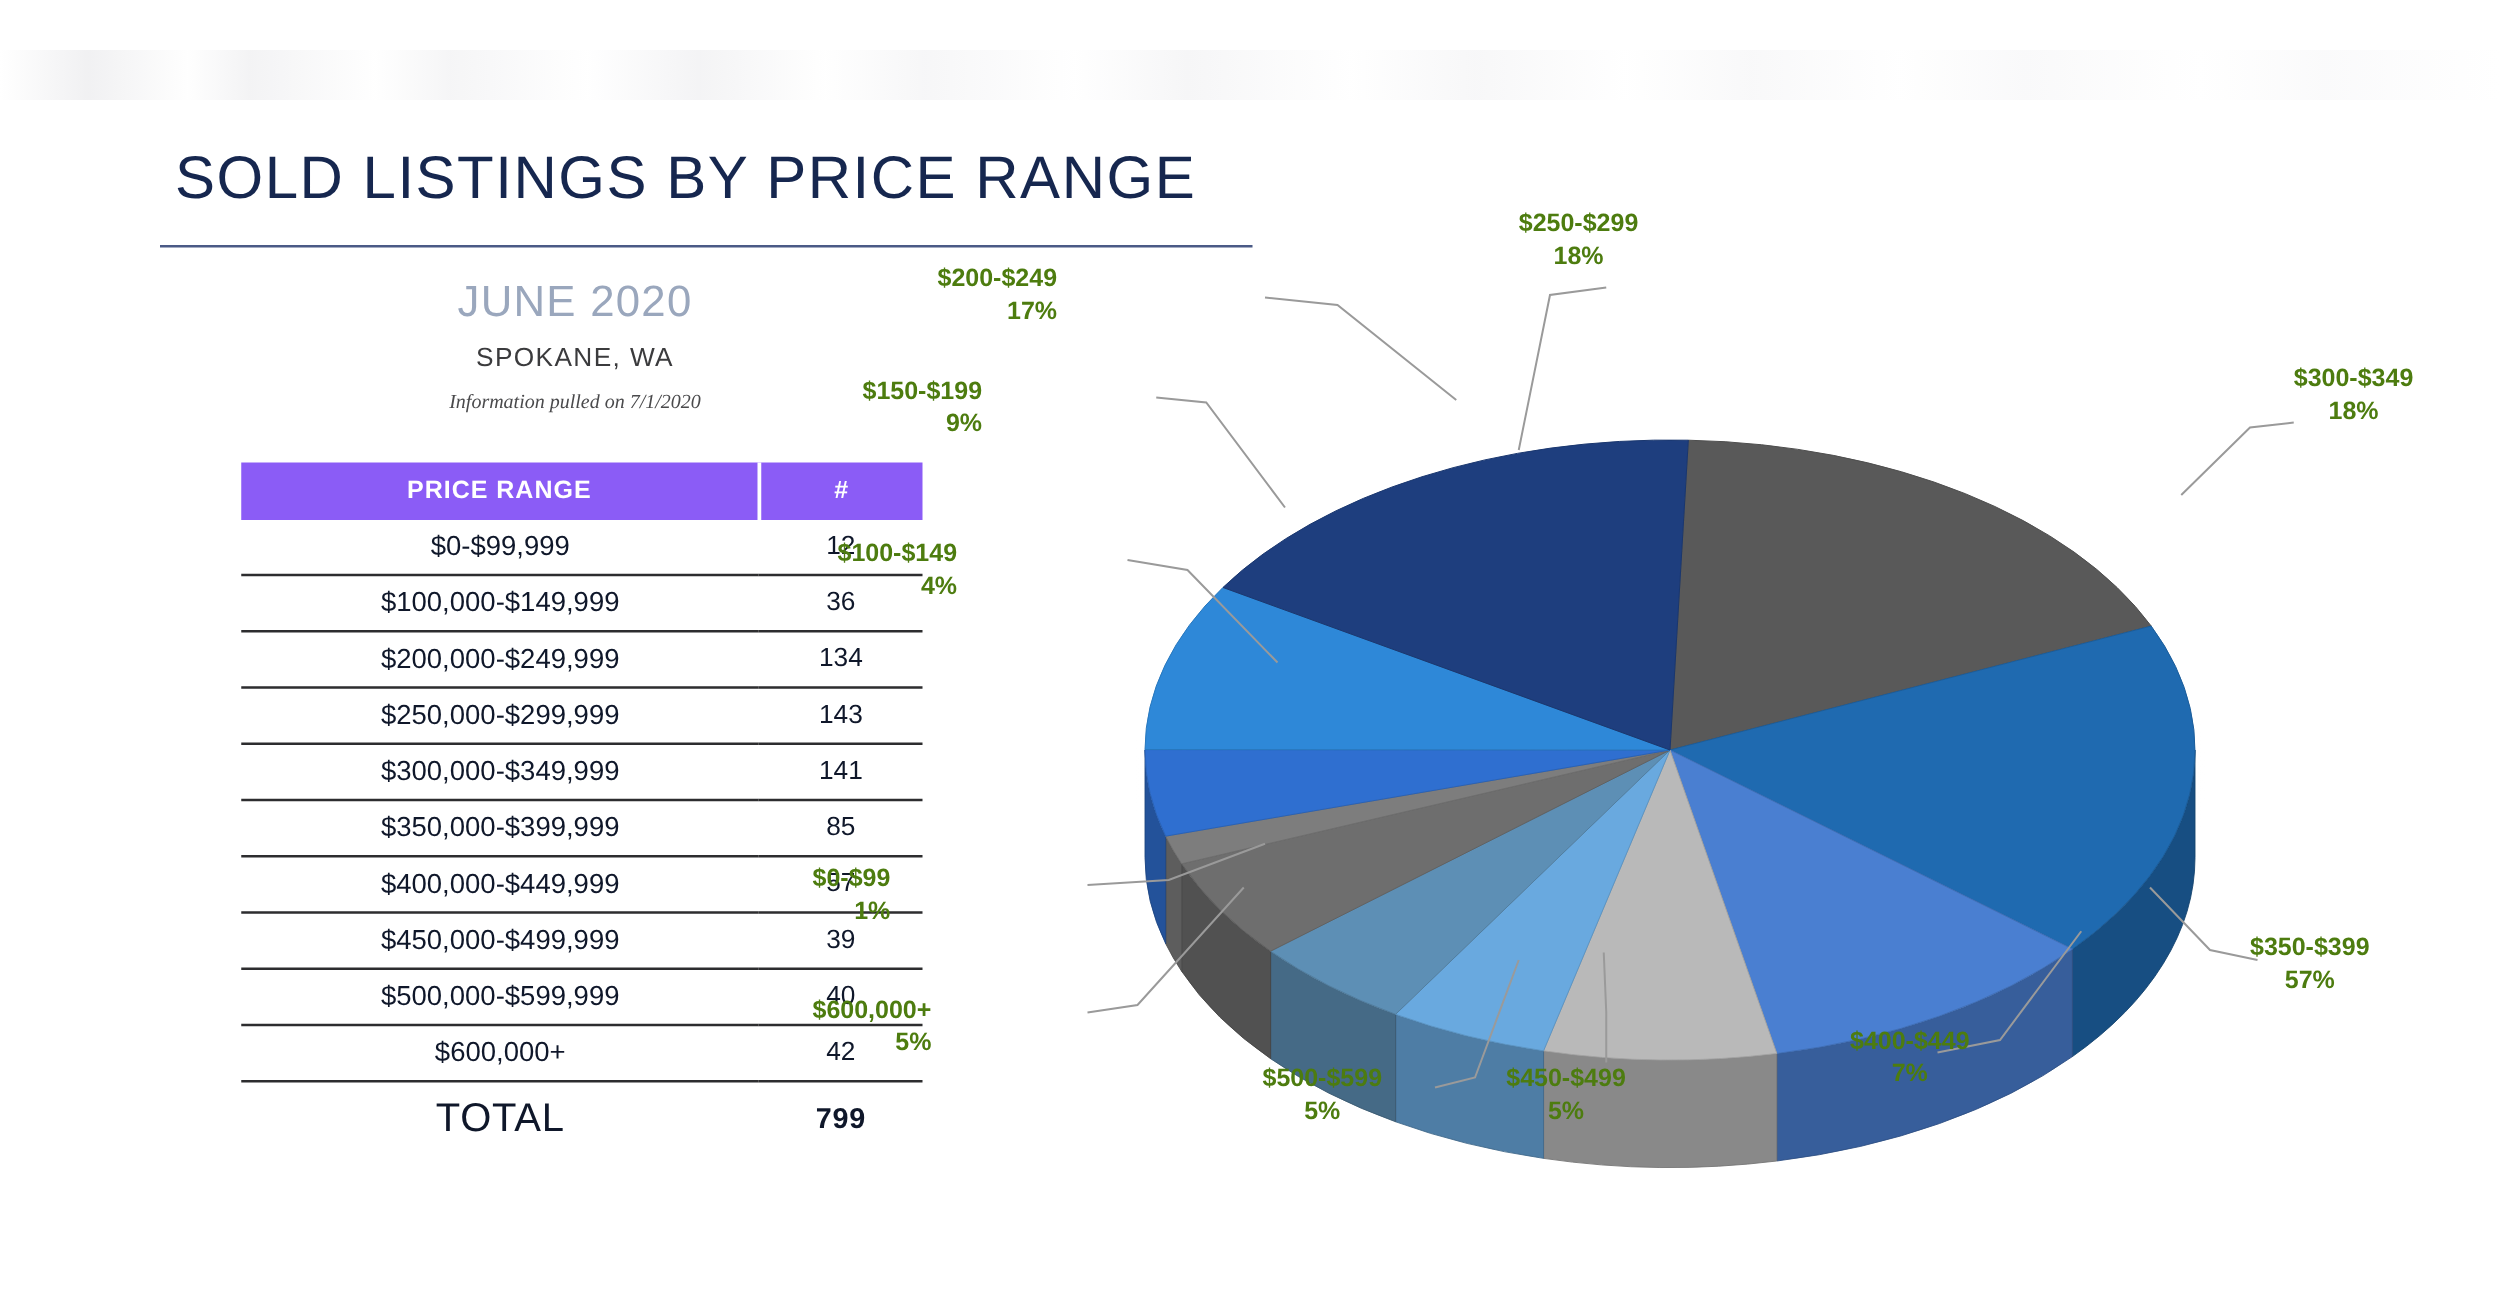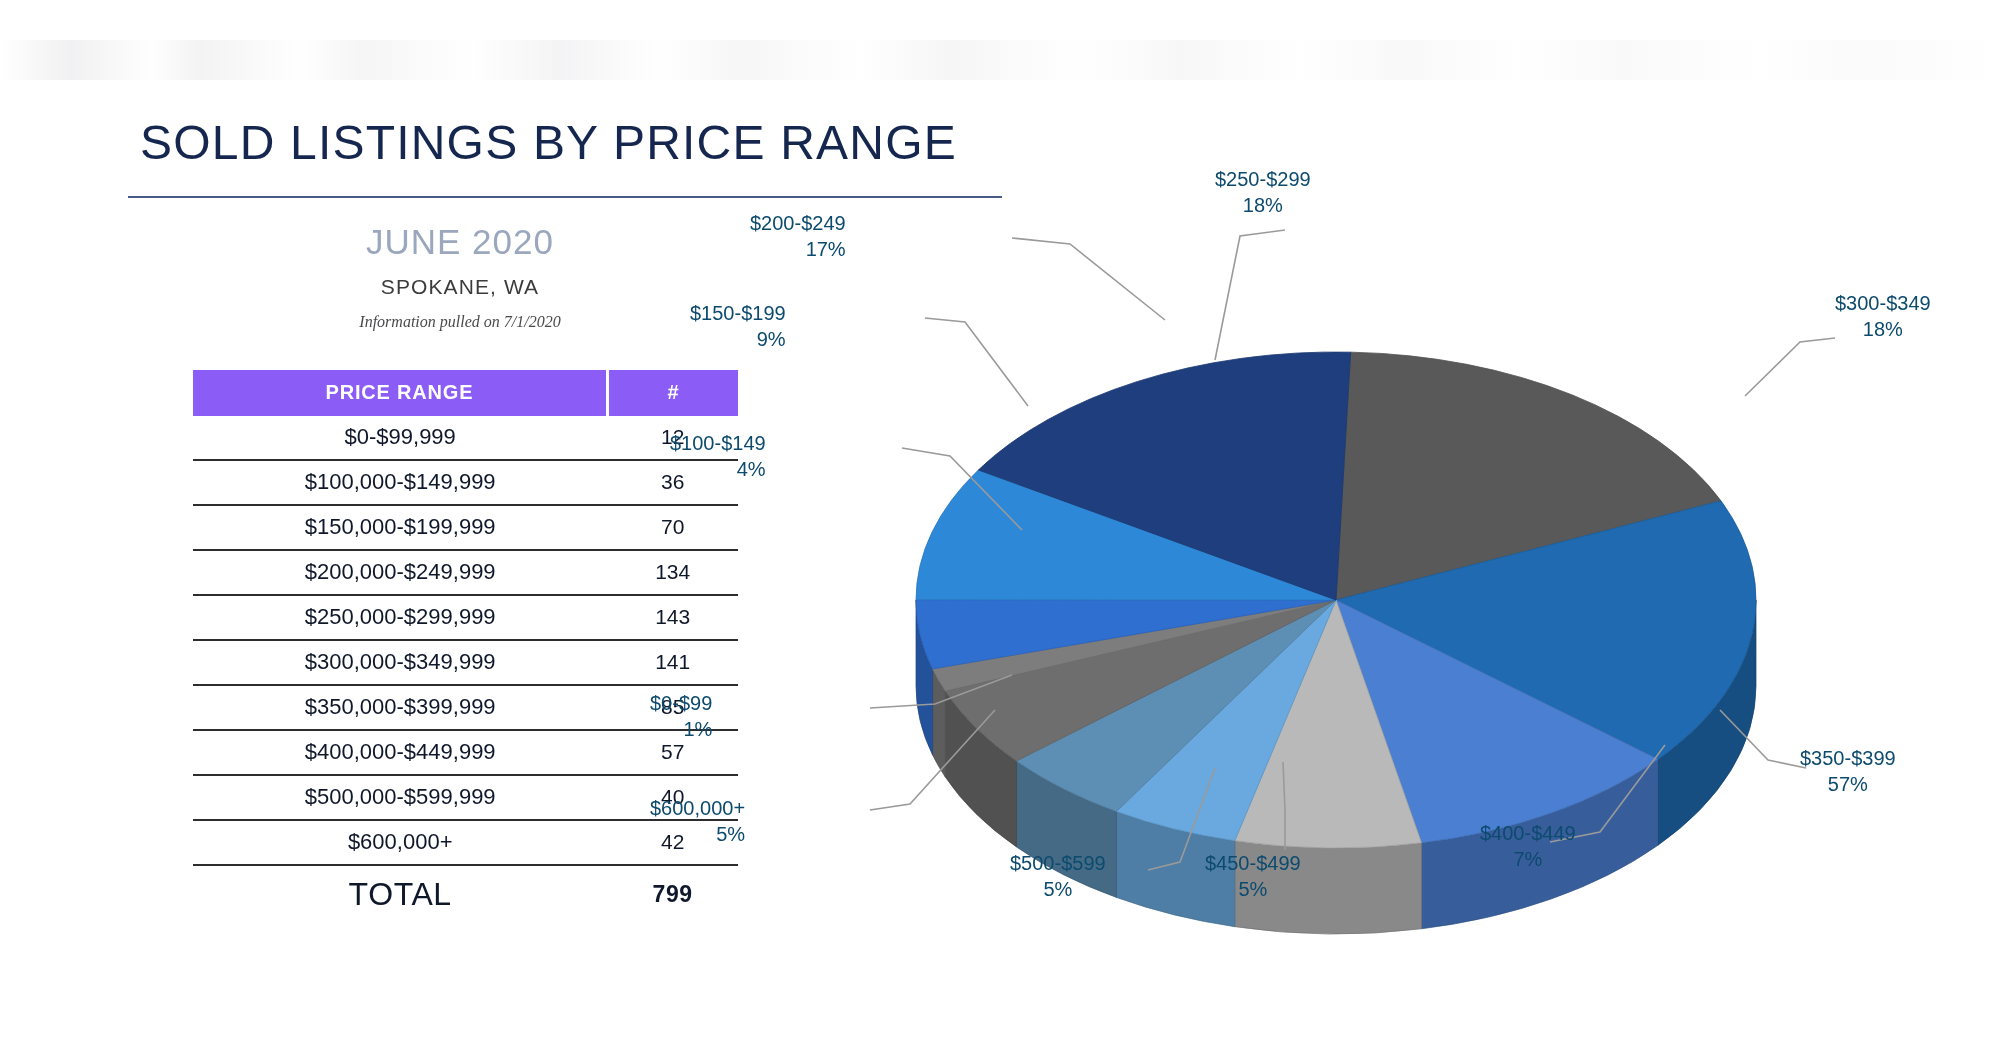--- a/index.html
+++ b/index.html
@@ -144,23 +144,24 @@
     left: 760px;
     top: 170px;
     width: 1240px;
     height: 800px;
   }
   .chart-svg { display: block; }
 
   .pie-label {
     position: absolute;
     font-size: 20px;
-    color: #0c4a6e;
+    color: #4d7c0f;
     line-height: 1.32;
     white-space: nowrap;
+    font-weight: bold;
   }
   .pie-label .pct { display: block; }
   .pie-label.lbl-right  { text-align: right; }
   .pie-label.lbl-center { text-align: center; }
 </style>
 </head>
 <body>
 
 <div class="top-smudge"></div>
 
@@ -180,42 +181,42 @@
   <tbody>
       <tr>
         <td>$0-$99,999</td>
         <td class="cnt">12</td>
       </tr>
       <tr>
         <td>$100,000-$149,999</td>
         <td class="cnt">36</td>
       </tr>
       <tr>
-        <td>$150,000-$199,999</td>
-        <td class="cnt">70</td>
-      </tr>
-      <tr>
         <td>$200,000-$249,999</td>
         <td class="cnt">134</td>
       </tr>
       <tr>
         <td>$250,000-$299,999</td>
         <td class="cnt">143</td>
       </tr>
       <tr>
         <td>$300,000-$349,999</td>
         <td class="cnt">141</td>
       </tr>
       <tr>
         <td>$350,000-$399,999</td>
         <td class="cnt">85</td>
       </tr>
       <tr>
         <td>$400,000-$449,999</td>
         <td class="cnt">57</td>
+      </tr>
+      <tr>
+        <td>$450,000-$499,999</td>
+        <td class="cnt">39</td>
       </tr>
       <tr>
         <td>$500,000-$599,999</td>
         <td class="cnt">40</td>
       </tr>
       <tr>
         <td>$600,000+</td>
         <td class="cnt">42</td>
       </tr>
       <tr class="total-row">

